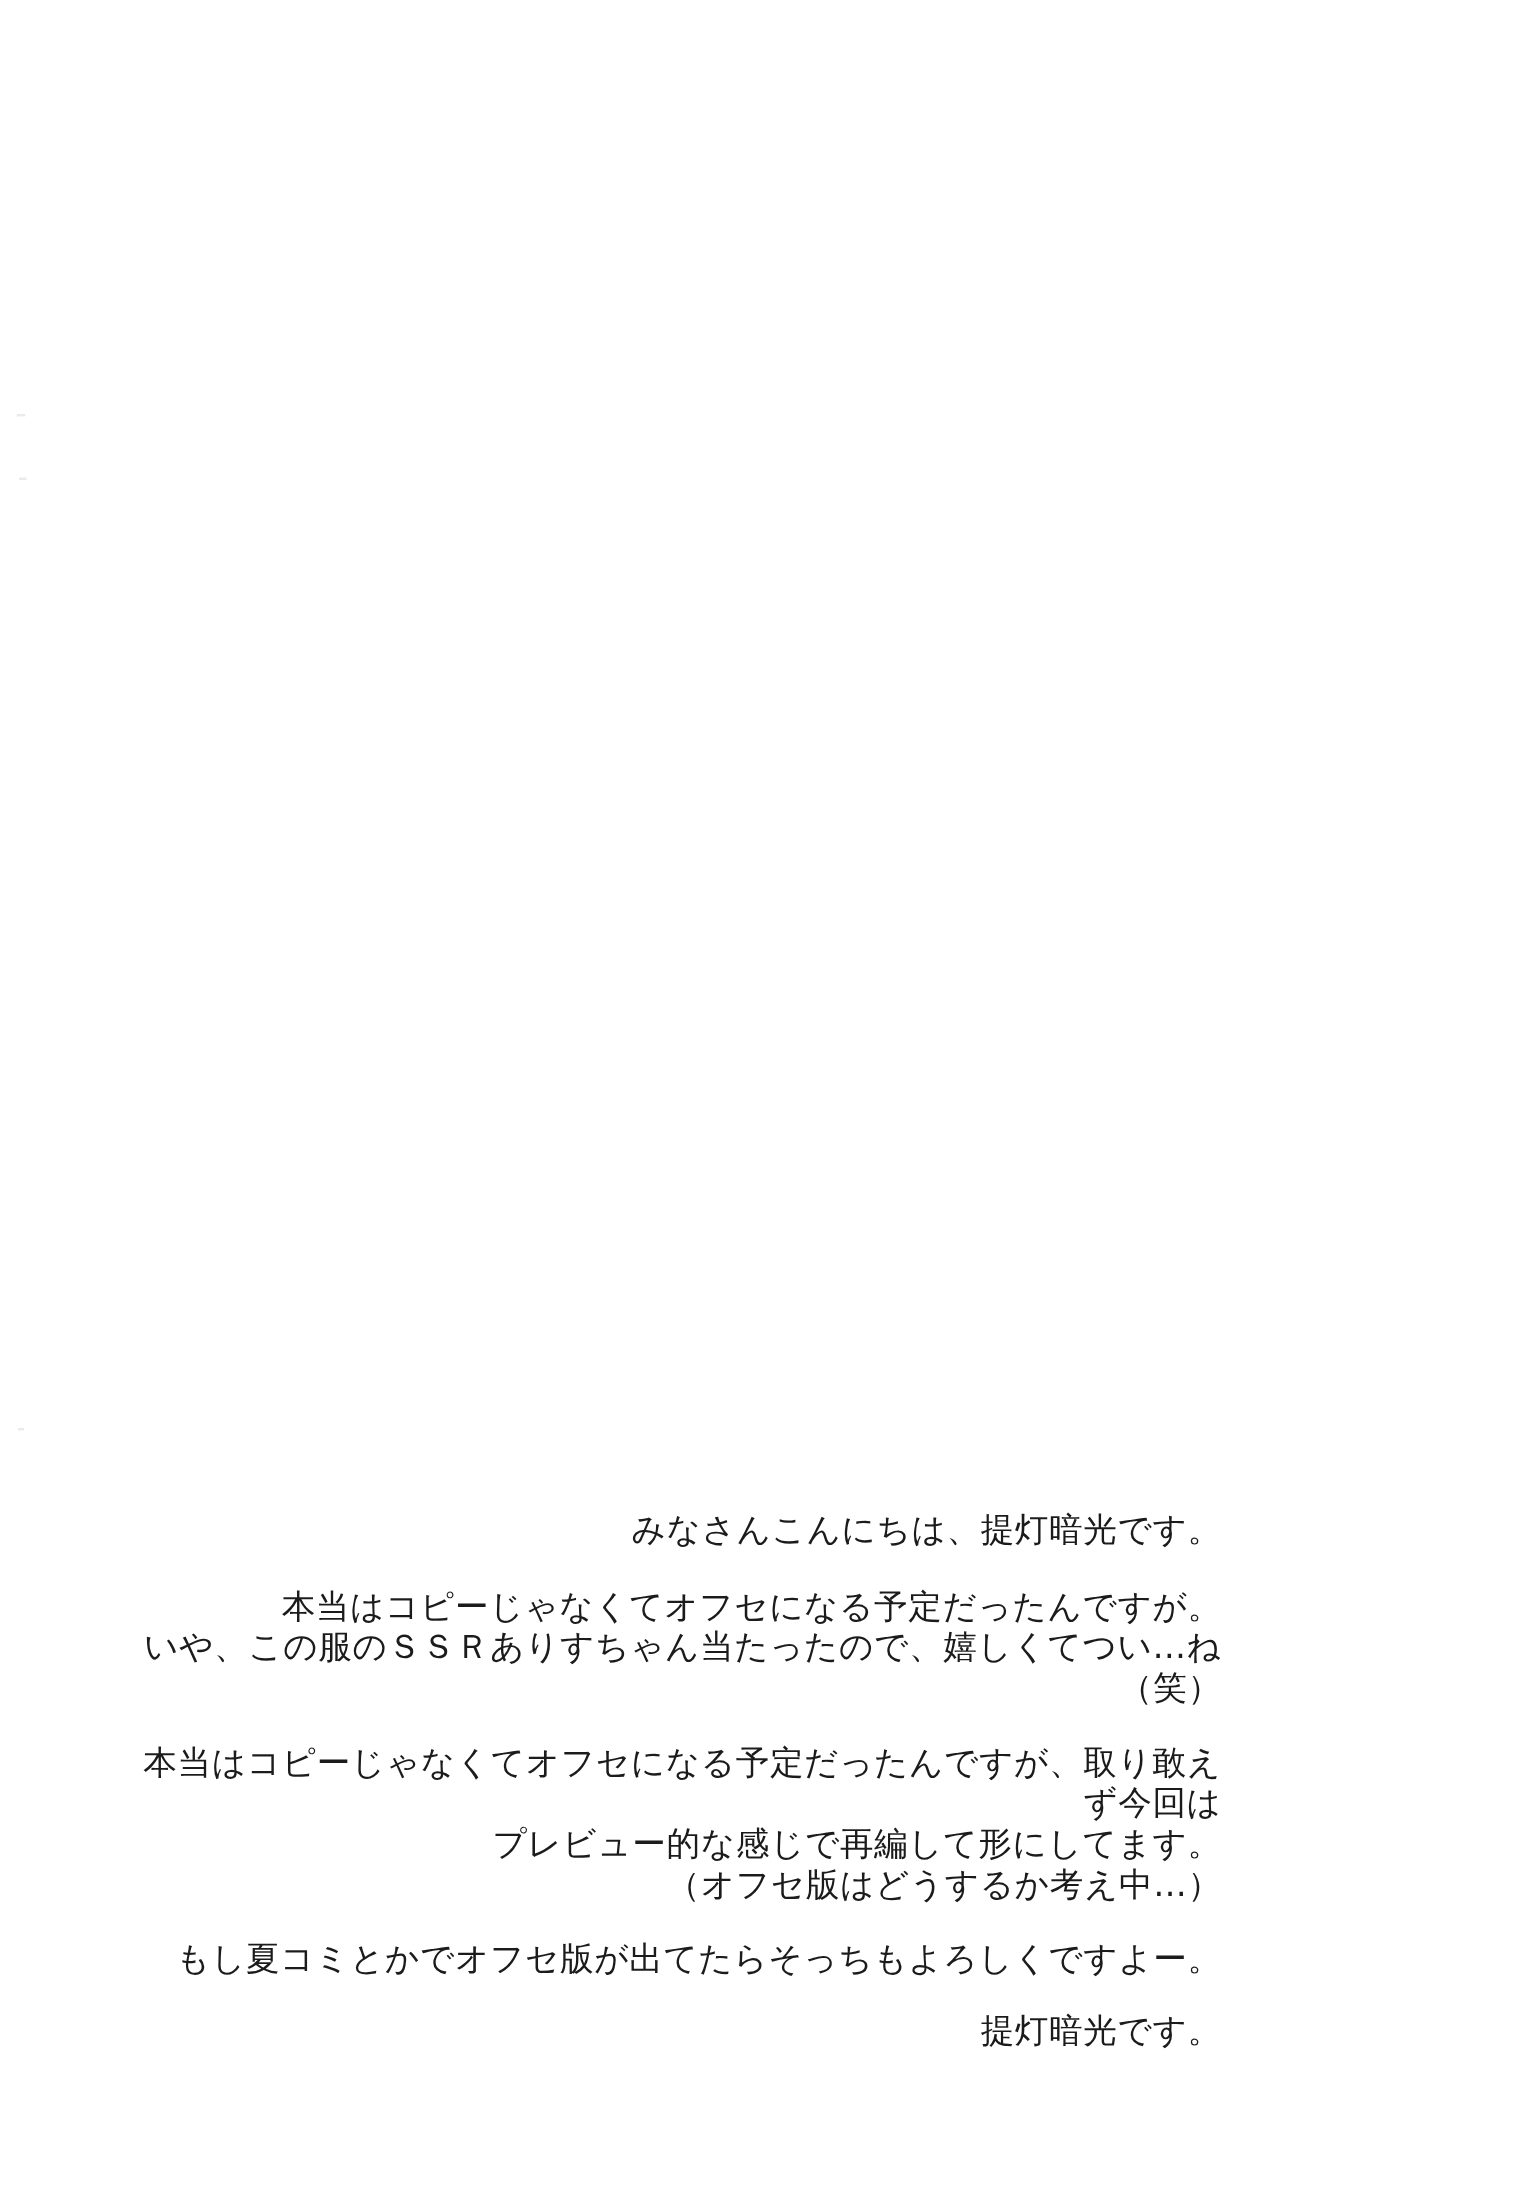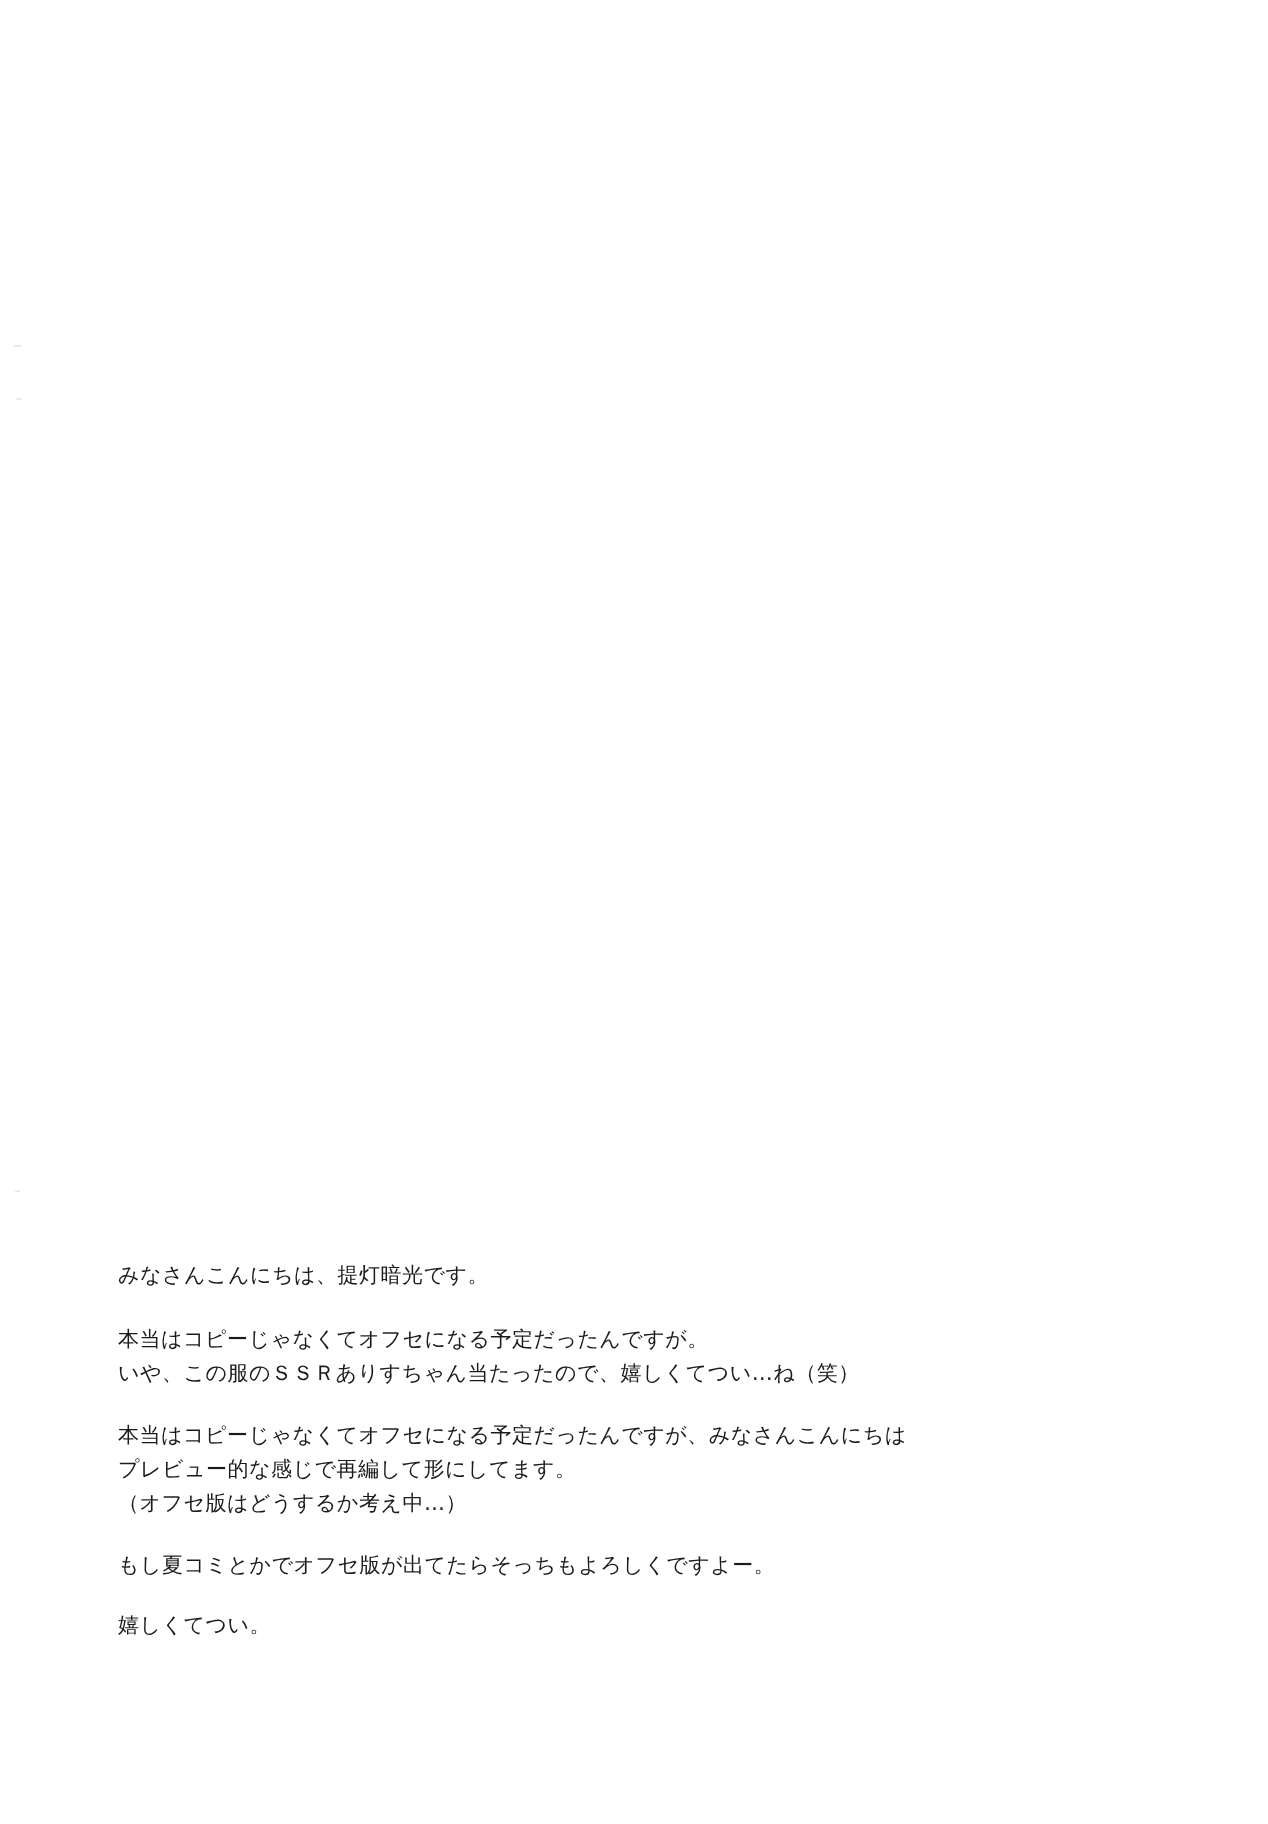--- a/index.html
+++ b/index.html
@@ -22,47 +22,48 @@
     opacity: 0.55;
   }
   .afterword {
     position: absolute;
     left: 118px;
     top: 1258px;
     width: 900px;
     color: #1b1b1b;
   }
   .para {
-    font-size: 21px;
+    font-size: 28px;
     line-height: 34px;
     letter-spacing: 0.5px;
     margin: 0;
     white-space: pre-line;
+    text-align: right;
   }
   .gap-lg { height: 30px; }
   .gap-md { height: 28px; }
   .gap-sm { height: 26px; }
 </style>
 </head>
 <body>
 
 <div class="page">
 
   <div class="artifact" style="left:14px; top:345px; width:7px; height:2px;"></div>
   <div class="artifact" style="left:16px; top:398px; width:6px; height:2px;"></div>
   <div class="artifact" style="left:15px; top:1190px; width:5px; height:2px;"></div>
 
   <div class="afterword">
     <p class="para">みなさんこんにちは、提灯暗光です。</p>
     <div class="gap-lg"></div>
     <p class="para">本当はコピーじゃなくてオフセになる予定だったんですが。
 いや、この服のＳＳＲありすちゃん当たったので、嬉しくてつい…ね（笑）</p>
     <div class="gap-md"></div>
-    <p class="para">本当はコピーじゃなくてオフセになる予定だったんですが、みなさんこんにちは
+    <p class="para">本当はコピーじゃなくてオフセになる予定だったんですが、取り敢えず今回は
 プレビュー的な感じで再編して形にしてます。
 （オフセ版はどうするか考え中…）</p>
     <div class="gap-md"></div>
     <p class="para">もし夏コミとかでオフセ版が出てたらそっちもよろしくですよー。</p>
     <div class="gap-sm"></div>
-    <p class="para">嬉しくてつい。</p>
+    <p class="para">提灯暗光です。</p>
   </div>
 
 </div>
 
 </body></html>

